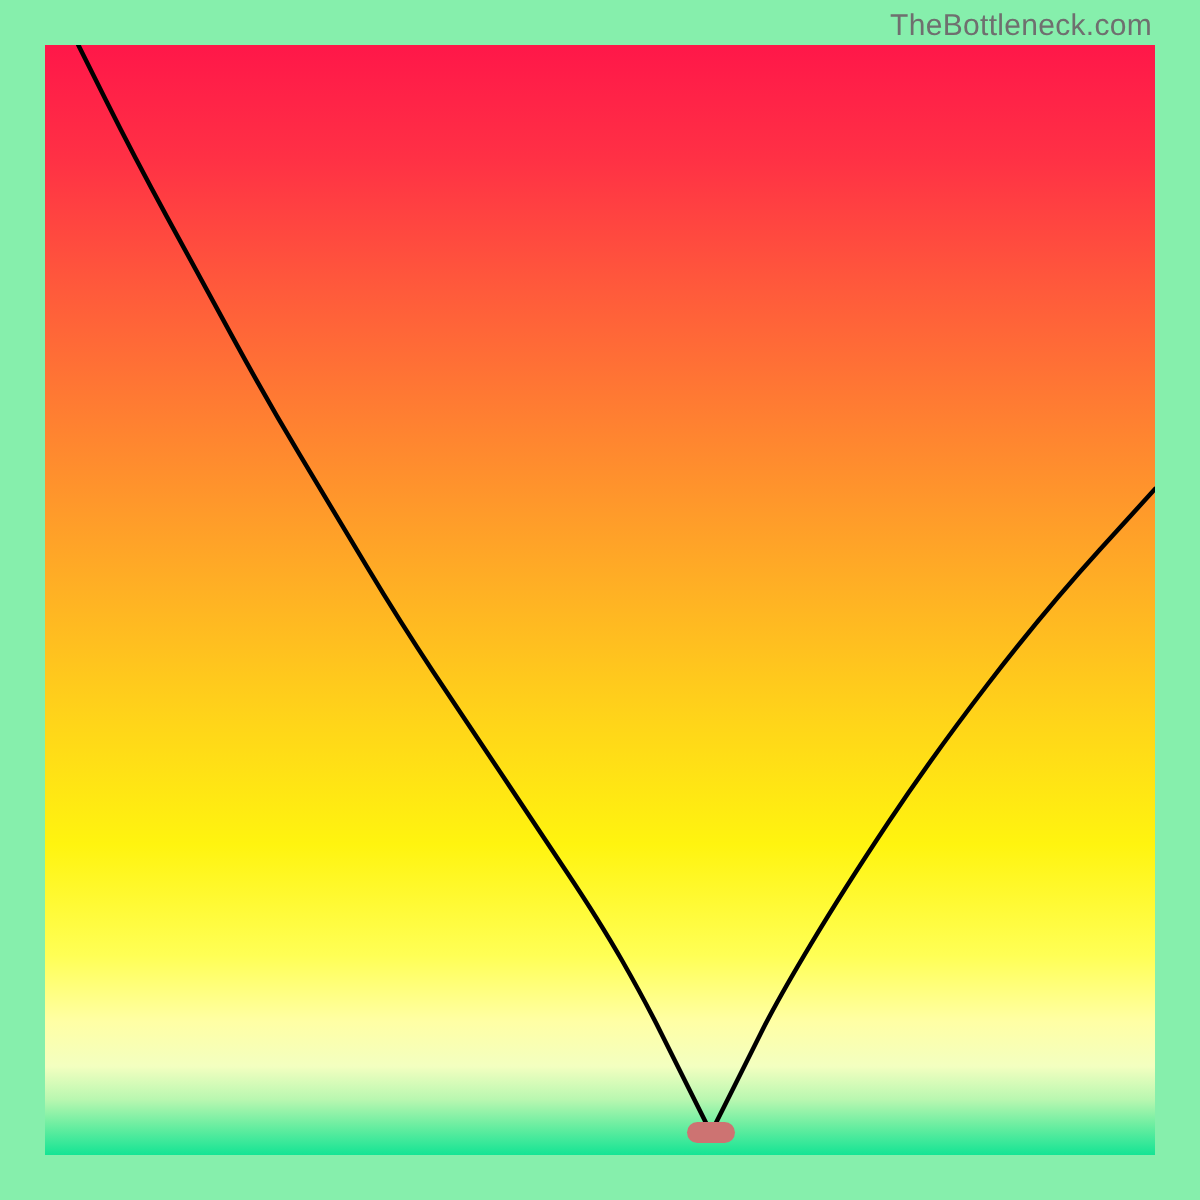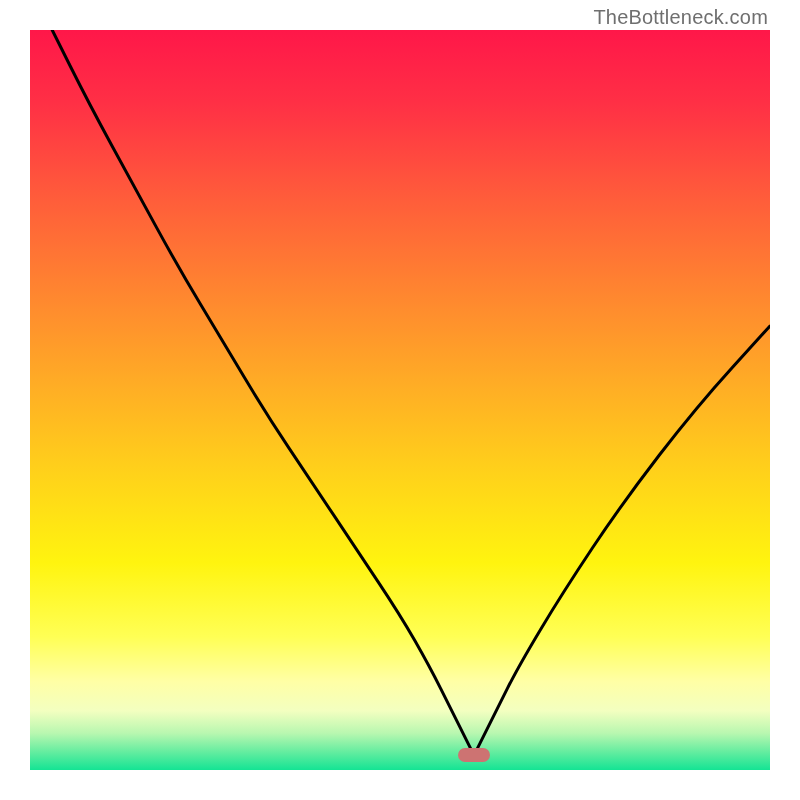--- a/index.html
+++ b/index.html
@@ -8,21 +8,21 @@
     width: 800px;
     height: 800px;
     background: #000;
     overflow: hidden;
     font-family: Arial, Helvetica, sans-serif;
   }
   .stage {
     position: relative;
     width: 800px;
     height: 800px;
-    background: #ffffff;
+    background: #86efac;
     text-align: center;
   }
   .plot-area {
     position: absolute;
     left: 30px;
     top: 30px;
     width: 740px;
     height: 740px;
   }
   .gradient-bg {

